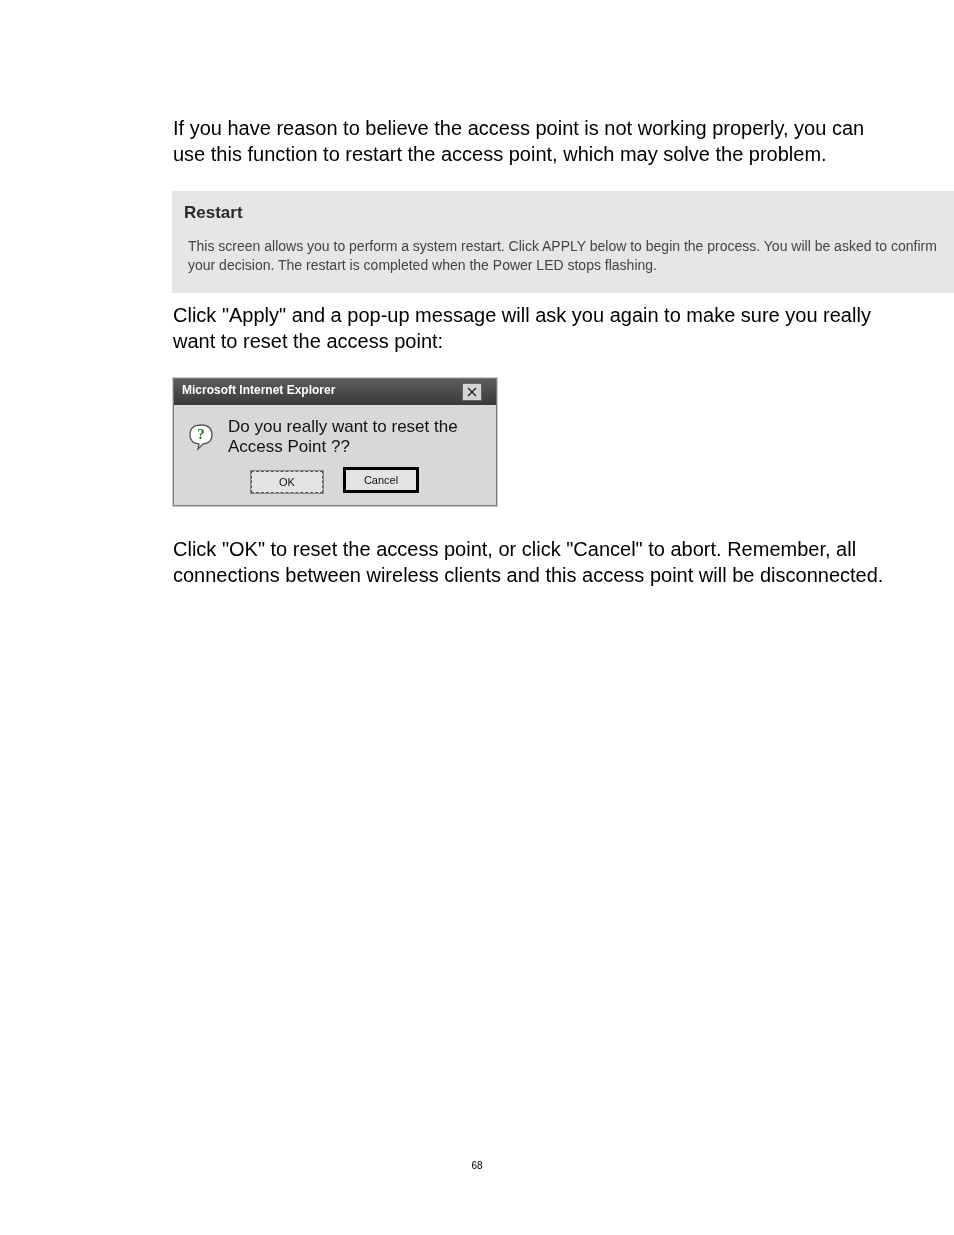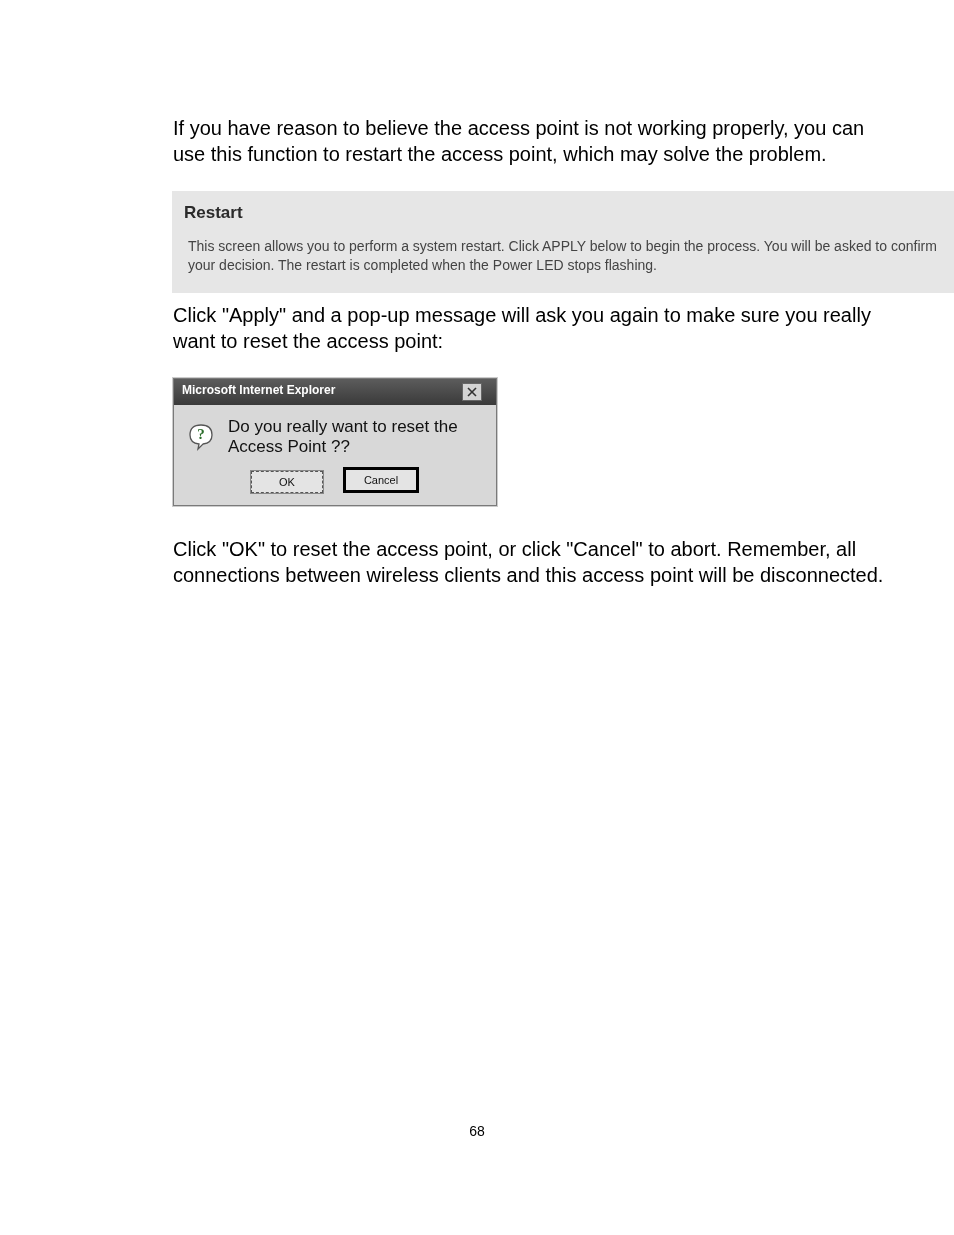--- a/index.html
+++ b/index.html
@@ -103,25 +103,25 @@
     align-items: center;
     justify-content: center;
     color: #111;
   }
   .dlg-btn.focus {
     border: 1px dashed #555;
     outline: 1px solid #888;
   }
   .page-num {
     position: absolute;
-    bottom: 96px;
+    bottom: 64px;
     left: 0;
     width: 100%;
     text-align: center;
-    font-size: 14px;
+    font-size: 10px;
   }
 </style>
 </head>
 <body>
 
 <div class="page">
 
 
   <div class="body-text">If you have reason to believe the access point is not working properly, you can use this function to restart the access point, which may solve the problem.</div>
 

